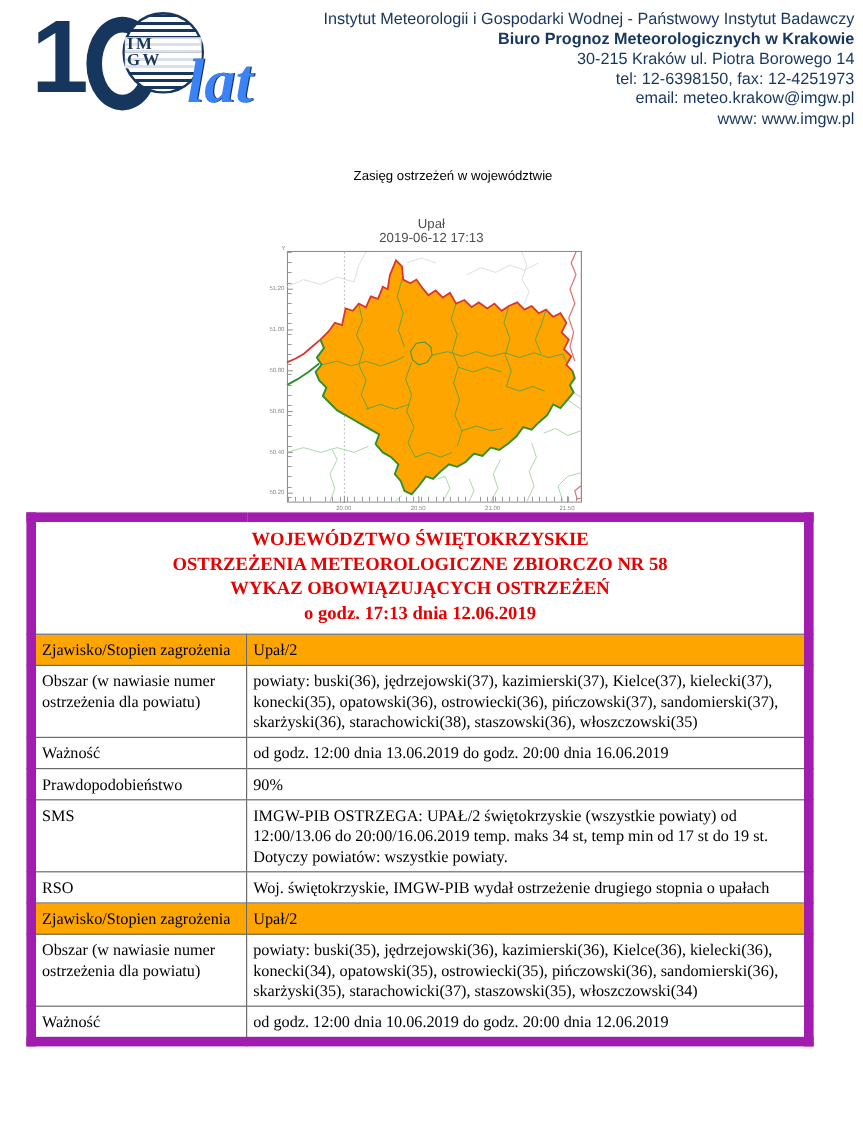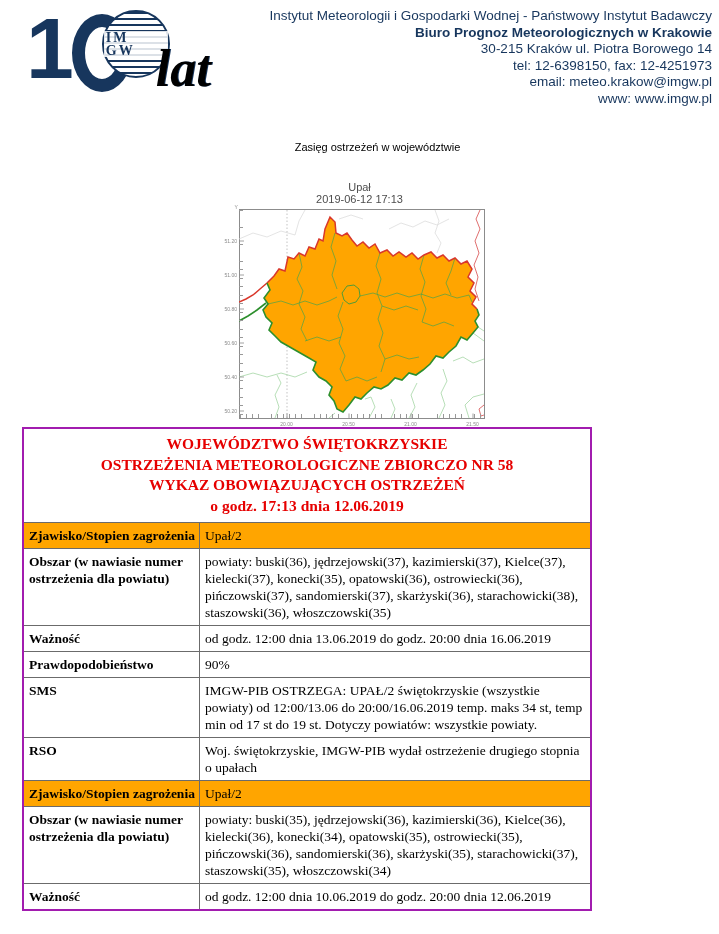--- a/index.html
+++ b/index.html
@@ -9,46 +9,46 @@
   }
   
   .logo{position:absolute;left:26px;top:8px;height:92px;display:flex;align-items:flex-start;}
   .logo-one{font-family:"Liberation Sans",sans-serif;font-weight:700;font-size:86px;line-height:80px;color:#17365d;letter-spacing:-4px;}
   .logo-ring{width:34px;height:52px;border:13px solid #17365d;border-radius:50%;margin-left:2px;margin-top:6px;position:relative;z-index:1;}
   .logo-globe{width:64px;height:64px;border-radius:50%;border:2px solid #17365d;margin-left:-30px;margin-top:2px;position:relative;z-index:2;
     background:repeating-linear-gradient(180deg,#17365d 0 2.5px,#ffffff 2.5px 6px);
     display:flex;flex-direction:column;justify-content:center;}
   .logo-globe span{font-family:"Liberation Serif",serif;font-weight:700;color:#17365d;background:rgba(255,255,255,.85);
     font-size:14px;line-height:13px;padding:0 2px;letter-spacing:2px;}
-  .logo-lat{font-family:"Liberation Serif",serif;font-style:italic;font-weight:700;font-size:52px;line-height:50px;color:#000000;
+  .logo-lat{font-family:"Liberation Serif",serif;font-style:italic;font-weight:700;font-size:52px;line-height:50px;color:#3b82f6;
     margin-left:-14px;margin-top:36px;position:relative;z-index:3;text-shadow:1px 0 0 #17365d;}
   .letterhead{position:absolute;top:8px;right:7px;width:480px;text-align:right;
     color:#17365d;font-size:13.5px;line-height:16.5px;}
   .letterhead .bold{font-weight:700;}
   
   .caption{position:absolute;top:141px;left:0;width:719px;text-align:center;font-size:11px;color:#000;padding-left:36px;box-sizing:border-box;}
   .map-title{position:absolute;top:181px;left:0;width:719px;text-align:center;color:#4d4d4d;font-size:11px;line-height:12px;}
   
   .map-wrap{position:absolute;top:209px;left:50%;transform:translateX(-50%);width:270px;height:226px;}
   .map-svg{position:absolute;left:14px;top:0;}
   .x-tick-strip{position:absolute;left:15px;top:205px;width:243px;height:4px;
     background:repeating-linear-gradient(90deg,#999 0,#999 .8px,transparent .8px,transparent 6.15px);}
   .y-tick-strip{position:absolute;left:14px;top:1px;width:4px;height:207px;
     background:repeating-linear-gradient(180deg,#999 0,#999 .8px,transparent .8px,transparent 8.5px);}
   .tick-label{position:absolute;font-size:5px;color:#8a8a8a;line-height:6px;}
   .xlab{width:30px;text-align:center;top:212px;}
   .ylab{width:12px;text-align:right;left:0;}
   .axis-mark{position:absolute;left:10px;top:-5px;font-size:5px;color:#8a8a8a;}
   
-  .bulletin{position:absolute;top:427px;left:22px;width:570px;border-collapse:collapse;
-    font-family:"Liberation Serif",serif;font-size:13.5px;color:#000;border:2px solid #a21caf;}
+  .bulletin{position:absolute;top:427px;left:22px;width:656px;border-collapse:collapse;
+    font-family:"Liberation Serif",serif;font-size:13.5px;color:#000;border:8px solid #a21caf;}
   .bulletin td{border:1px solid #6b6b6b;vertical-align:top;padding:4px 4px 4px 5px;line-height:17px;}
   .bulletin td.head{padding:5px 0 6px;}
   .head-line{color:#e60000;font-weight:700;font-size:15.5px;line-height:20.5px;text-align:center;}
-  .label-cell{width:166px;font-weight:700;}
+  .label-cell{width:166px;font-weight:400;}
   .hl td{background:#ffa500;}
 </style>
 </head>
 <body>
 
 <div class="logo">
   <span class="logo-one">1</span>
   <span class="logo-ring"></span>
   <span class="logo-globe">
     <span>IM</span>

